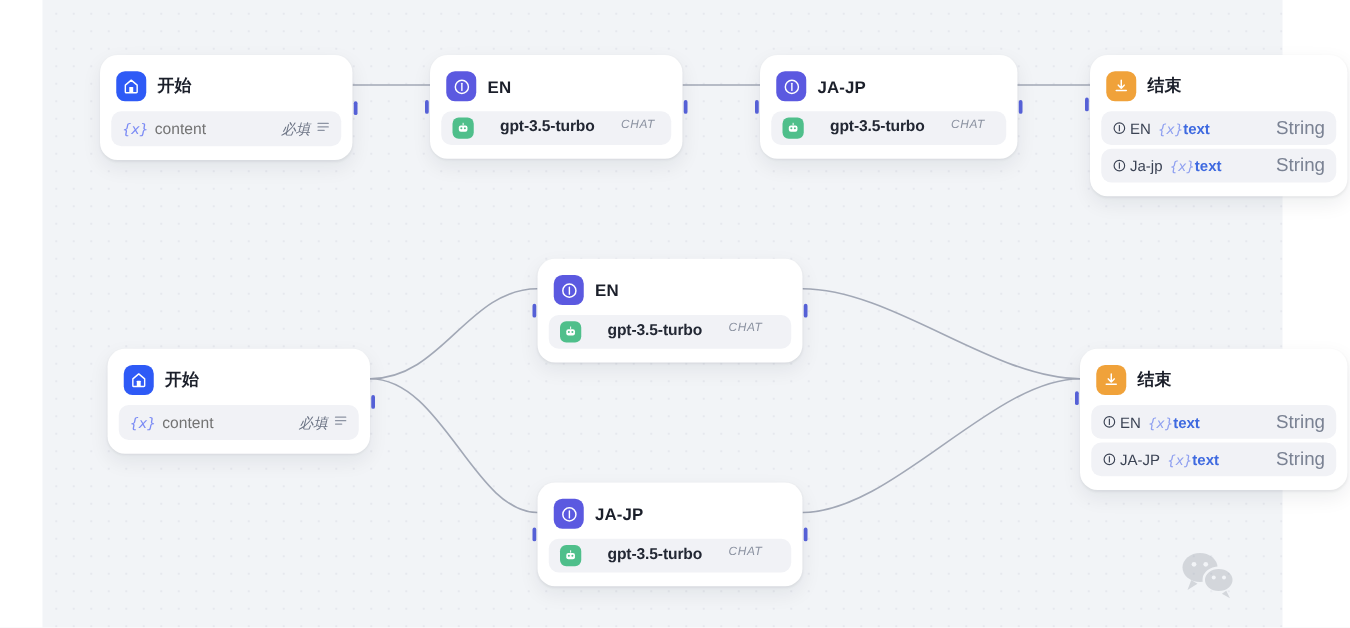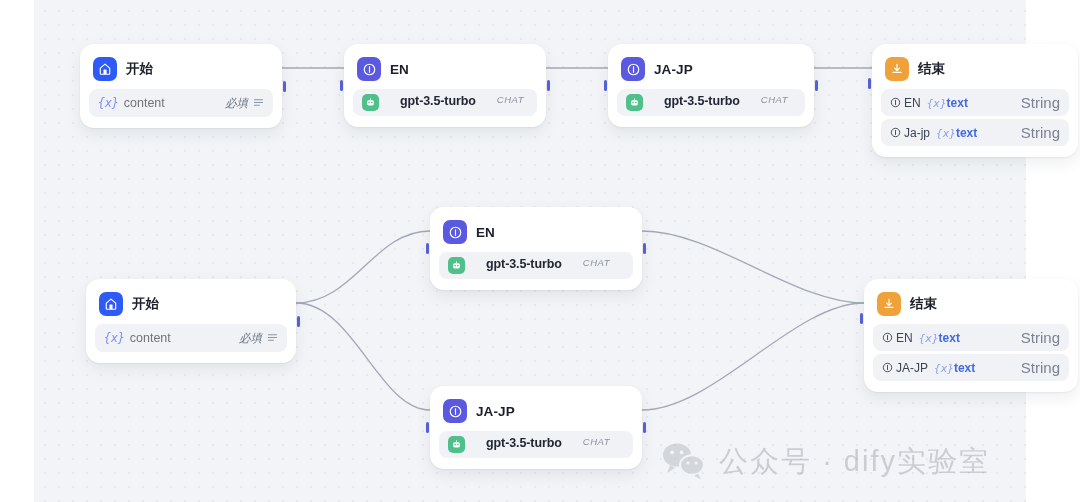--- a/index.html
+++ b/index.html
@@ -440,16 +440,15 @@
         <ellipse cx="16" cy="15" rx="14" ry="11.6" fill="#8d939e"></ellipse>
         <path d="M9 25 L6 33 L14 28 Z" fill="#8d939e"></path>
         <circle cx="11.2" cy="12.4" r="1.9" fill="#f2f4f7"></circle>
         <circle cx="20.6" cy="12.4" r="1.9" fill="#f2f4f7"></circle>
         <ellipse cx="31" cy="25" rx="12" ry="9.8" fill="#8d939e" stroke="#f2f4f7" stroke-width="2"></ellipse>
         <path d="M37 33.5 L40 39.5 L33.5 36 Z" fill="#8d939e"></path>
         <circle cx="27" cy="23" r="1.6" fill="#f2f4f7"></circle>
         <circle cx="35.2" cy="23" r="1.6" fill="#f2f4f7"></circle>
       </svg>
     </span>
-    <span class="wm-text">公众号 · dify实验室</span>
   </div>
 
 </div>
 
 </body></html>

